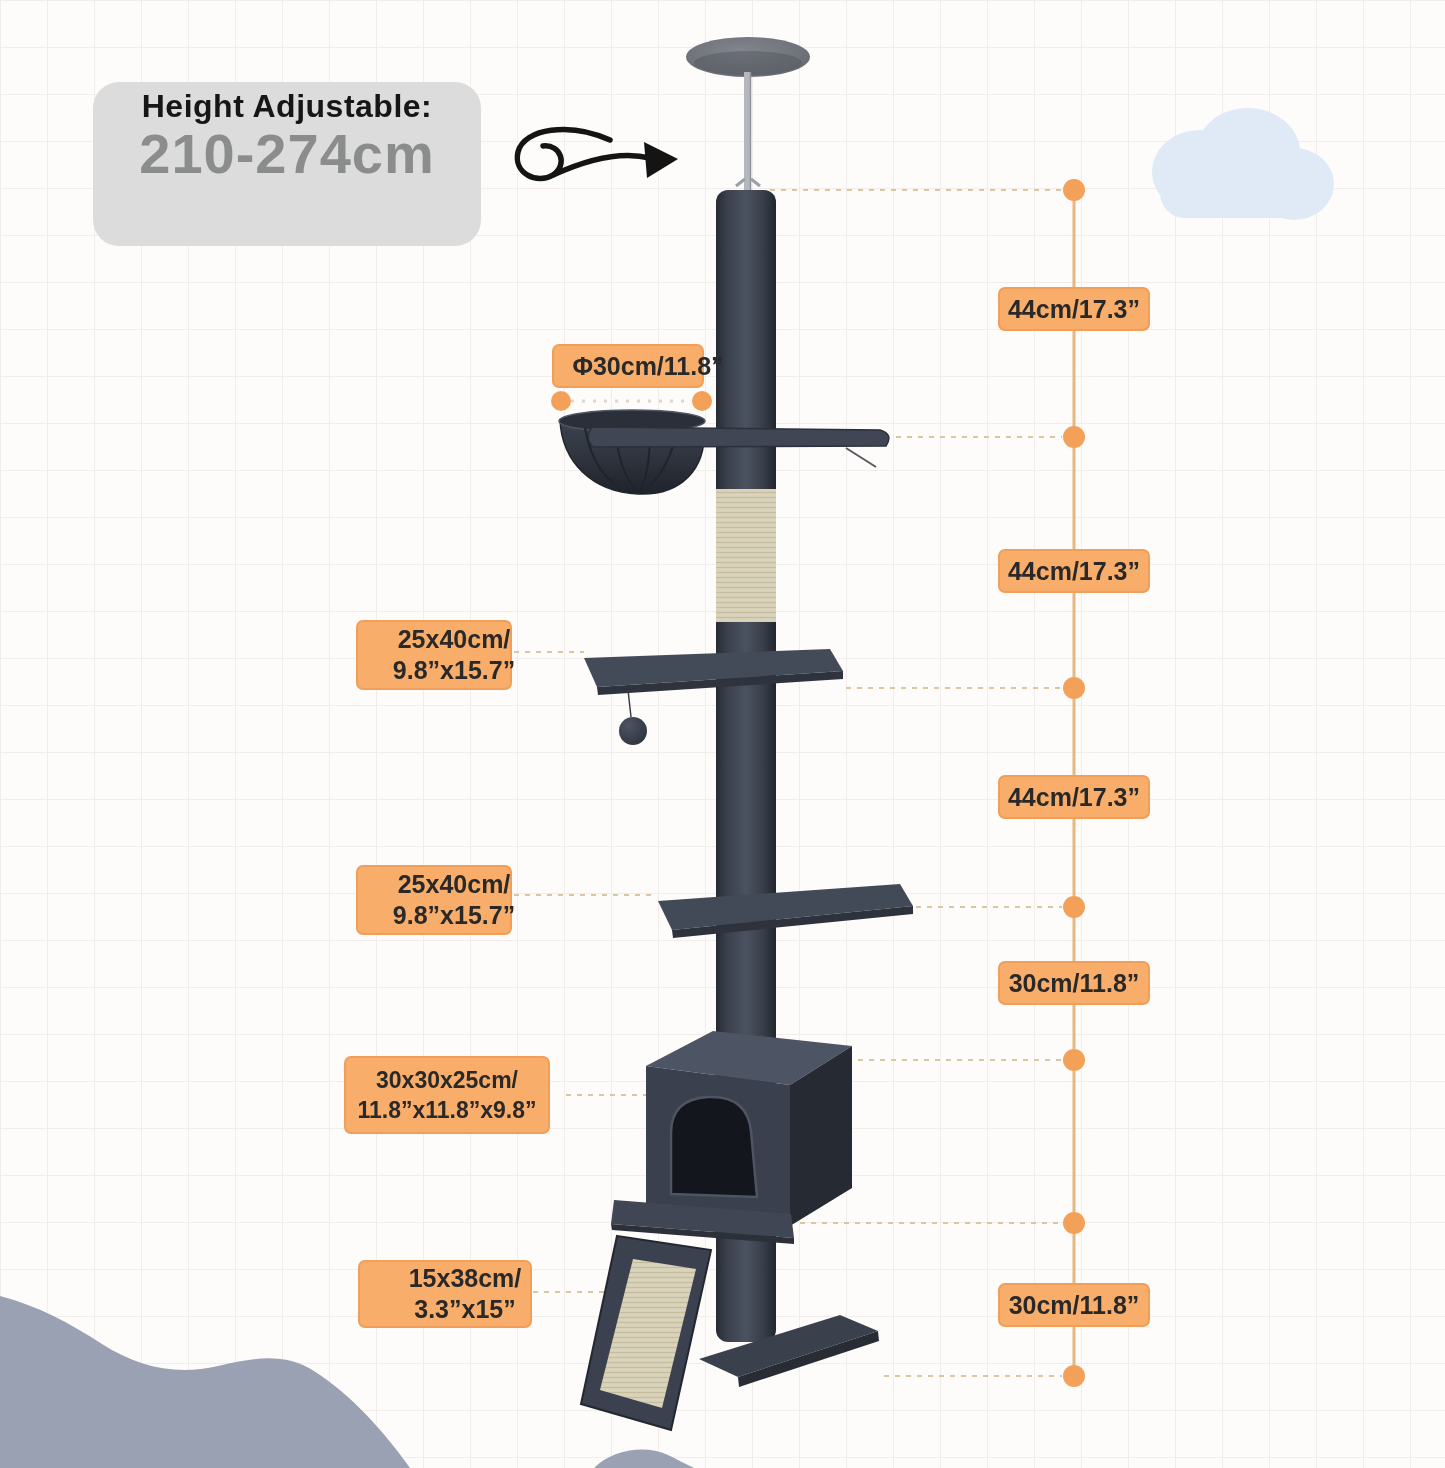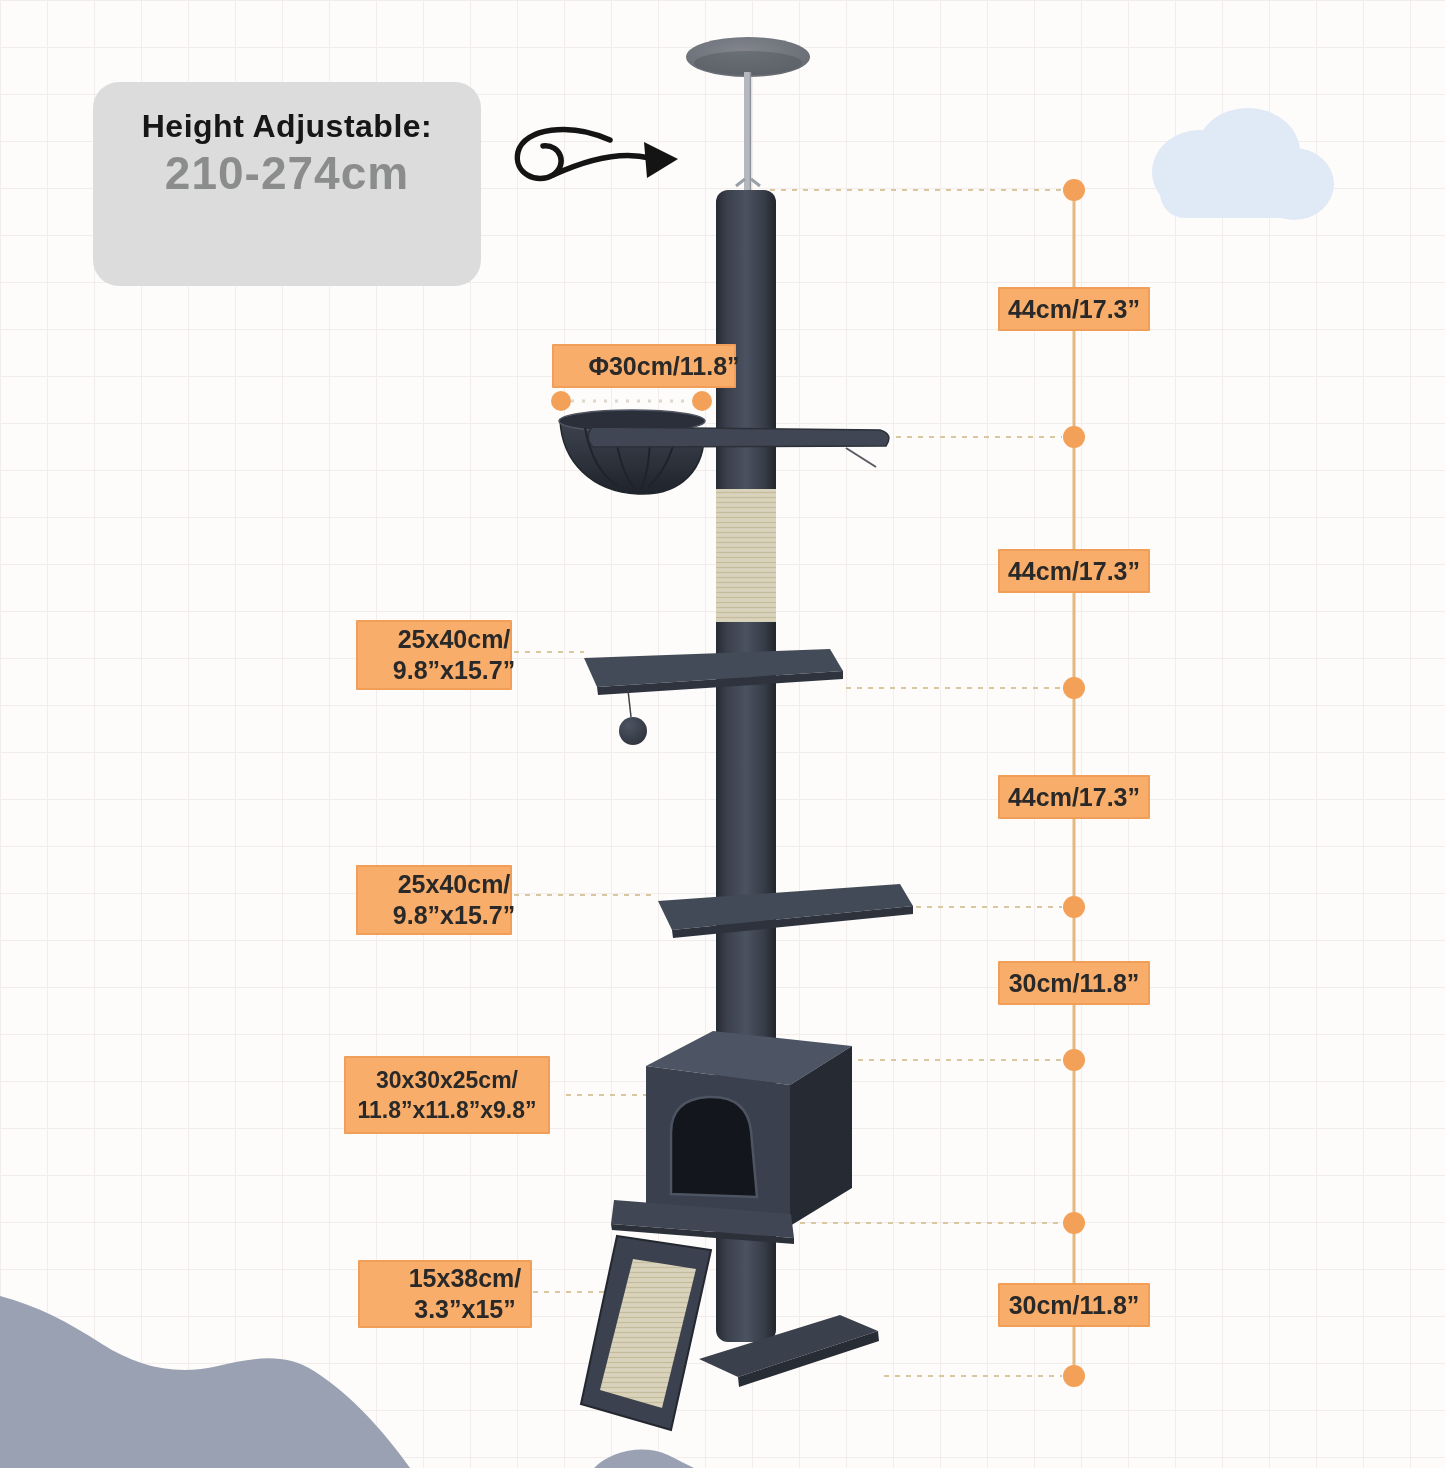--- a/index.html
+++ b/index.html
@@ -8,29 +8,29 @@
     font-family:"Liberation Sans",sans-serif;
     background-color:#fdfcfa;
     background-image:
       linear-gradient(#f2ecea 1px, transparent 1px),
       linear-gradient(90deg,#f2ecea 1px, transparent 1px);
     background-size:47px 47px;
   }
   .layer{position:absolute;left:0;top:0;}
   
   .badge{
-    position:absolute;left:93px;top:82px;width:388px;height:204px;
+    position:absolute;left:93px;top:82px;width:388px;height:164px;
     background:#dbdcdb;border-radius:26px;text-align:center;box-sizing:border-box;
-    padding-top:22px;z-index:3;
+    padding-top:2px;z-index:3;
   }
   .badge .t{font-size:32px;font-weight:bold;color:#161616;line-height:44px;letter-spacing:.5px;}
-  .badge .n{font-size:46px;font-weight:bold;color:#8b8d8c;line-height:51px;letter-spacing:1px;}
+  .badge .n{font-size:56px;font-weight:bold;color:#8b8d8c;line-height:51px;letter-spacing:1px;}
   
   .lbl{
-    position:absolute;background:#f8ad6a;border:2px solid #f09e58;border-radius:1px;
+    position:absolute;background:#f8ad6a;border:2px solid #f09e58;border-radius:7px;
     color:#292929;font-weight:bold;display:flex;flex-direction:column;
     align-items:center;justify-content:center;text-align:center;
     box-sizing:border-box;z-index:3;
   }
   .fs1{font-size:25px;}
   .fs2{font-size:25px;line-height:31px;padding-left:40px;}
   .fs3{font-size:23px;line-height:30px;}
   svg{display:block;}
 </style>
 </head>
@@ -184,21 +184,21 @@
   <div class="lbl fs1" style="left:998px;top:775px;width:152px;height:44px;">
     <span>44cm/17.3”</span>
   </div>
   <div class="lbl fs1" style="left:998px;top:961px;width:152px;height:44px;">
     <span>30cm/11.8”</span>
   </div>
   <div class="lbl fs1" style="left:998px;top:1283px;width:152px;height:44px;">
     <span>30cm/11.8”</span>
   </div>
 
-  <div class="lbl fs1" style="left:552px;top:344px;width:184px;height:44px;padding-left:40px;">
+  <div class="lbl fs1" style="left:552px;top:344px;width:152px;height:44px;padding-left:40px;">
     <span>Φ30cm/11.8”</span>
   </div>
   <div class="lbl fs2" style="left:356px;top:620px;width:156px;height:70px;">
     <span>25x40cm/</span>
     <span>9.8”x15.7”</span>
   </div>
   <div class="lbl fs2" style="left:356px;top:865px;width:156px;height:70px;">
     <span>25x40cm/</span>
     <span>9.8”x15.7”</span>
   </div>

